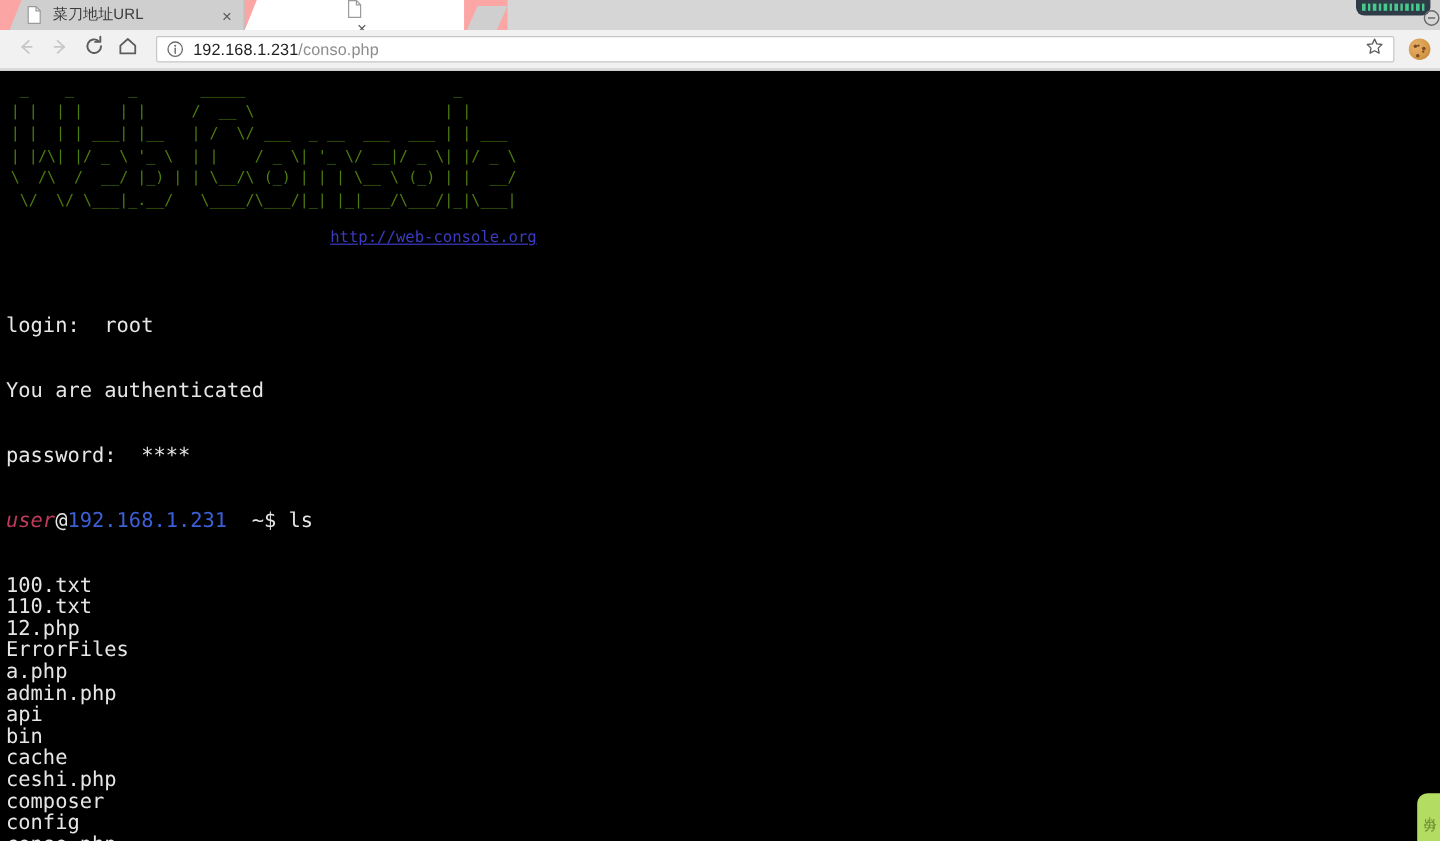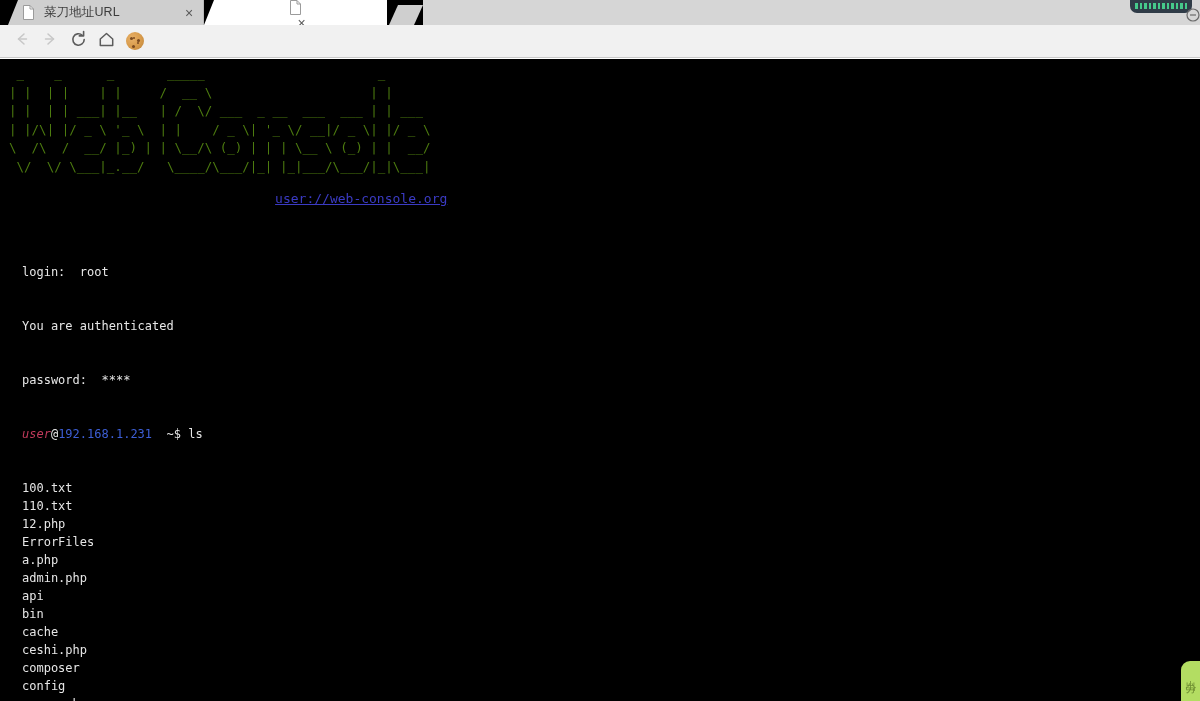--- a/index.html
+++ b/index.html
@@ -18,21 +18,21 @@
   
   .browser {
     width: 1200px;
     height: 701px;
     position: relative;
     background: #fff;
   }
 
   .tabstrip {
     height: 25px;
-    background: #000000;
+    background: #fca5a5;
     position: relative;
     display: flex;
     align-items: center;
     padding-left: 8px;
     box-sizing: border-box;
     overflow: hidden;
   }
 
   .tab {
     position: relative;
@@ -202,23 +202,23 @@
     left: 0;
     top: 59px;
     width: 1200px;
     height: 642px;
     background: #000;
     overflow: hidden;
   }
   .term {
     font-family: "DejaVu Sans Mono", "Liberation Mono", monospace;
     color: #e6e6e6;
-    font-size: 12px;
+    font-size: 17px;
     line-height: 18px;
-    padding: 0 0 0 22px;
+    padding: 0 0 0 5px;
     white-space: pre;
   }
   .banner {
     font-family: "DejaVu Sans Mono", "Liberation Mono", monospace;
     color: #4d7c0f;
     font-size: 12.5px;
     line-height: 18.5px;
     white-space: pre;
     margin: 0;
     padding: 6px 0 0 9px;
@@ -352,34 +352,51 @@
     </div>
 
     <div class="navbtn">
       <span>
         <svg width="19" height="19" viewBox="0 0 19 19">
           <path d="M3.3 9 L9.5 3.5 L15.7 9 V15.5 H3.3 Z" fill="none" stroke="#5c5c5c" stroke-width="1.5" stroke-linejoin="round"></path>
         </svg>
       </span>
     </div>
 
+    <div class="omnibox">
+      <span class="info-icon">
+        <svg width="14" height="14" viewBox="0 0 14 14">
+          <circle cx="7" cy="7" r="6" fill="none" stroke="#6a6a6a" stroke-width="1.1"></circle>
+          <circle cx="7" cy="4.2" r="0.85" fill="#6a6a6a"></circle>
+          <path d="M7 6.2 V10.3" stroke="#6a6a6a" stroke-width="1.2" stroke-linecap="round"></path>
+        </svg>
+      </span>
+      <span class="url-text"><span>192.168.1.231</span><span class="path">/conso.php</span></span>
+      <span class="star-btn">
+        <span>
+          <svg width="15" height="15" viewBox="0 0 15 15">
+            <path d="M7.5 1.6 L9.35 5.55 L13.6 6.1 L10.5 9.1 L11.3 13.3 L7.5 11.3 L3.7 13.3 L4.5 9.1 L1.4 6.1 L5.65 5.55 Z" fill="none" stroke="#5c5c5c" stroke-width="1.1" stroke-linejoin="round"></path>
+          </svg>
+        </span>
+      </span>
+    </div>
 
     <div class="ext-icon"></div>
   </div>
 
   <div class="viewport">
 
     <pre class="banner"> _    _      _       _____                       _      
 | |  | |    | |     /  __ \                     | |     
 | |  | | ___| |__   | /  \/ ___  _ __  ___  ___ | | ___ 
 | |/\| |/ _ \ '_ \  | |    / _ \| '_ \/ __|/ _ \| |/ _ \
 \  /\  /  __/ |_) | | \__/\ (_) | | | \__ \ (_) | |  __/
  \/  \/ \___|_.__/   \____/\___/|_| |_|___/\___/|_|\___|</pre>
 
-    <div class="bannerlink"><span>                                  </span><a href="#">user://web-console.org</a></div>
+    <div class="bannerlink"><span>                                  </span><a href="#">http://web-console.org</a></div>
 
     <div class="term session">
       <div class="fileline"><span>login:</span><span>  </span><span>root</span></div>
       <div class="fileline">You are authenticated</div>
       <div class="fileline"><span>password:</span><span>  </span><span>****</span></div>
       <div class="fileline"><span class="prompt-user">user</span><span>@</span><span class="prompt-host">192.168.1.231</span><span>  ~$ </span><span>ls</span></div>
     </div>
 
     <div class="term files"><div class="fileline">100.txt</div><div class="fileline">110.txt</div><div class="fileline">12.php</div><div class="fileline">ErrorFiles</div><div class="fileline">a.php</div><div class="fileline">admin.php</div><div class="fileline">api</div><div class="fileline">bin</div><div class="fileline">cache</div><div class="fileline">ceshi.php</div><div class="fileline">composer</div><div class="fileline">config</div><div class="fileline">conso.php</div></div>
 

